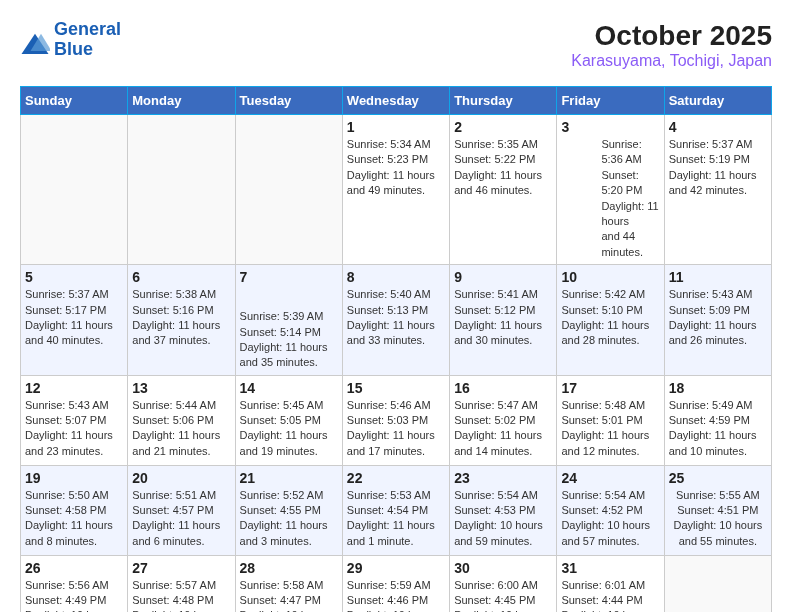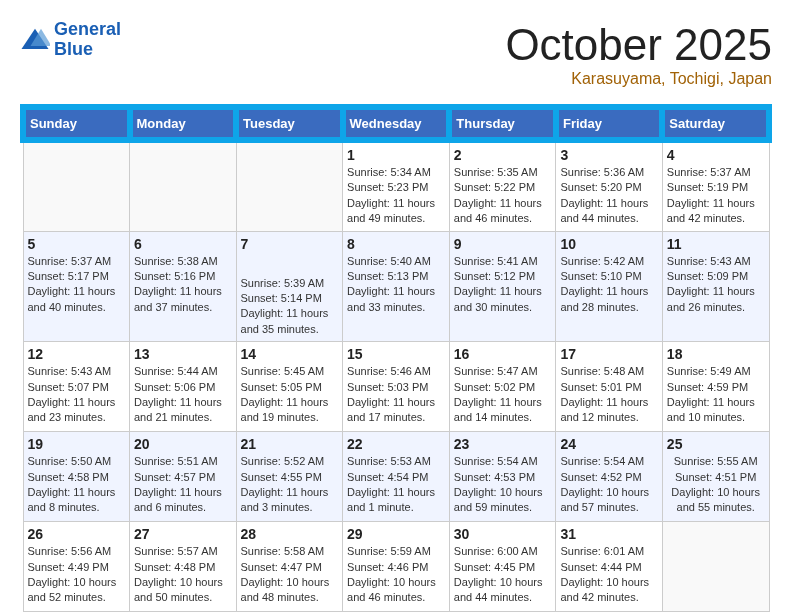--- a/index.html
+++ b/index.html
@@ -11,62 +11,62 @@
       padding: 20px;
     }
     .header {
       display: flex;
       justify-content: space-between;
       align-items: flex-start;
       margin-bottom: 16px;
     }
     .logo {
       display: flex;
-      align-items: center;
+      align-items: flex-end;
     }
     .logo-text {
       font-size: 18px;
       font-weight: bold;
       color: #333;
       line-height: 1.1;
     }
     .logo-text span {
       color: #1a5fb4;
     }
     .logo-icon {
       width: 30px;
       height: 30px;
       margin-right: 4px;
     }
     .title-area {
       text-align: right;
     }
     .month-title {
-      font-size: 44px;
-      font-weight: normal;
+      font-size: 28px;
+      font-weight: bold;
       color: #222;
     }
     .location {
       font-size: 16px;
-      color: #a16207;
+      color: #8b5cf6;
       text-align: right;
     }
     .calendar {
       width: 100%;
       border-collapse: collapse;
       font-size: 11px;
     }
     .calendar th {
       background: #3a6bbf;
       color: #fff;
       padding: 6px 4px;
       text-align: left;
       font-size: 13px;
       font-weight: bold;
-      border: 6px solid #0ea5e9;
+      border: 1px solid #0ea5e9;
     }
     .calendar td {
       border: 1px solid #ccc;
       vertical-align: top;
       padding: 4px;
       width: 107px;
       height: 90px;
       background: #fff;
     }
     .calendar tr:nth-child(even) td {
@@ -134,21 +134,21 @@
         </td>
         <td>
           <span class="day-number">2</span>
           <div class="day-info" style="white-space: pre-line;">Sunrise: 5:35 AM
 Sunset: 5:22 PM
 Daylight: 11 hours
 and 46 minutes.</div>
         </td>
         <td>
           <span class="day-number">3</span>
-          <div class="day-info" style="white-space: pre-line;">Sunrise: 5:36 AM
+          <div class="day-info" style="white-space: pre-line; margin-left: 40px;">Sunrise: 5:36 AM
 Sunset: 5:20 PM
 Daylight: 11 hours
 and 44 minutes.</div>
         </td>
         <td>
           <span class="day-number">4</span>
           <div class="day-info" style="white-space: pre-line;">Sunrise: 5:37 AM
 Sunset: 5:19 PM
 Daylight: 11 hours
 and 42 minutes.</div>

